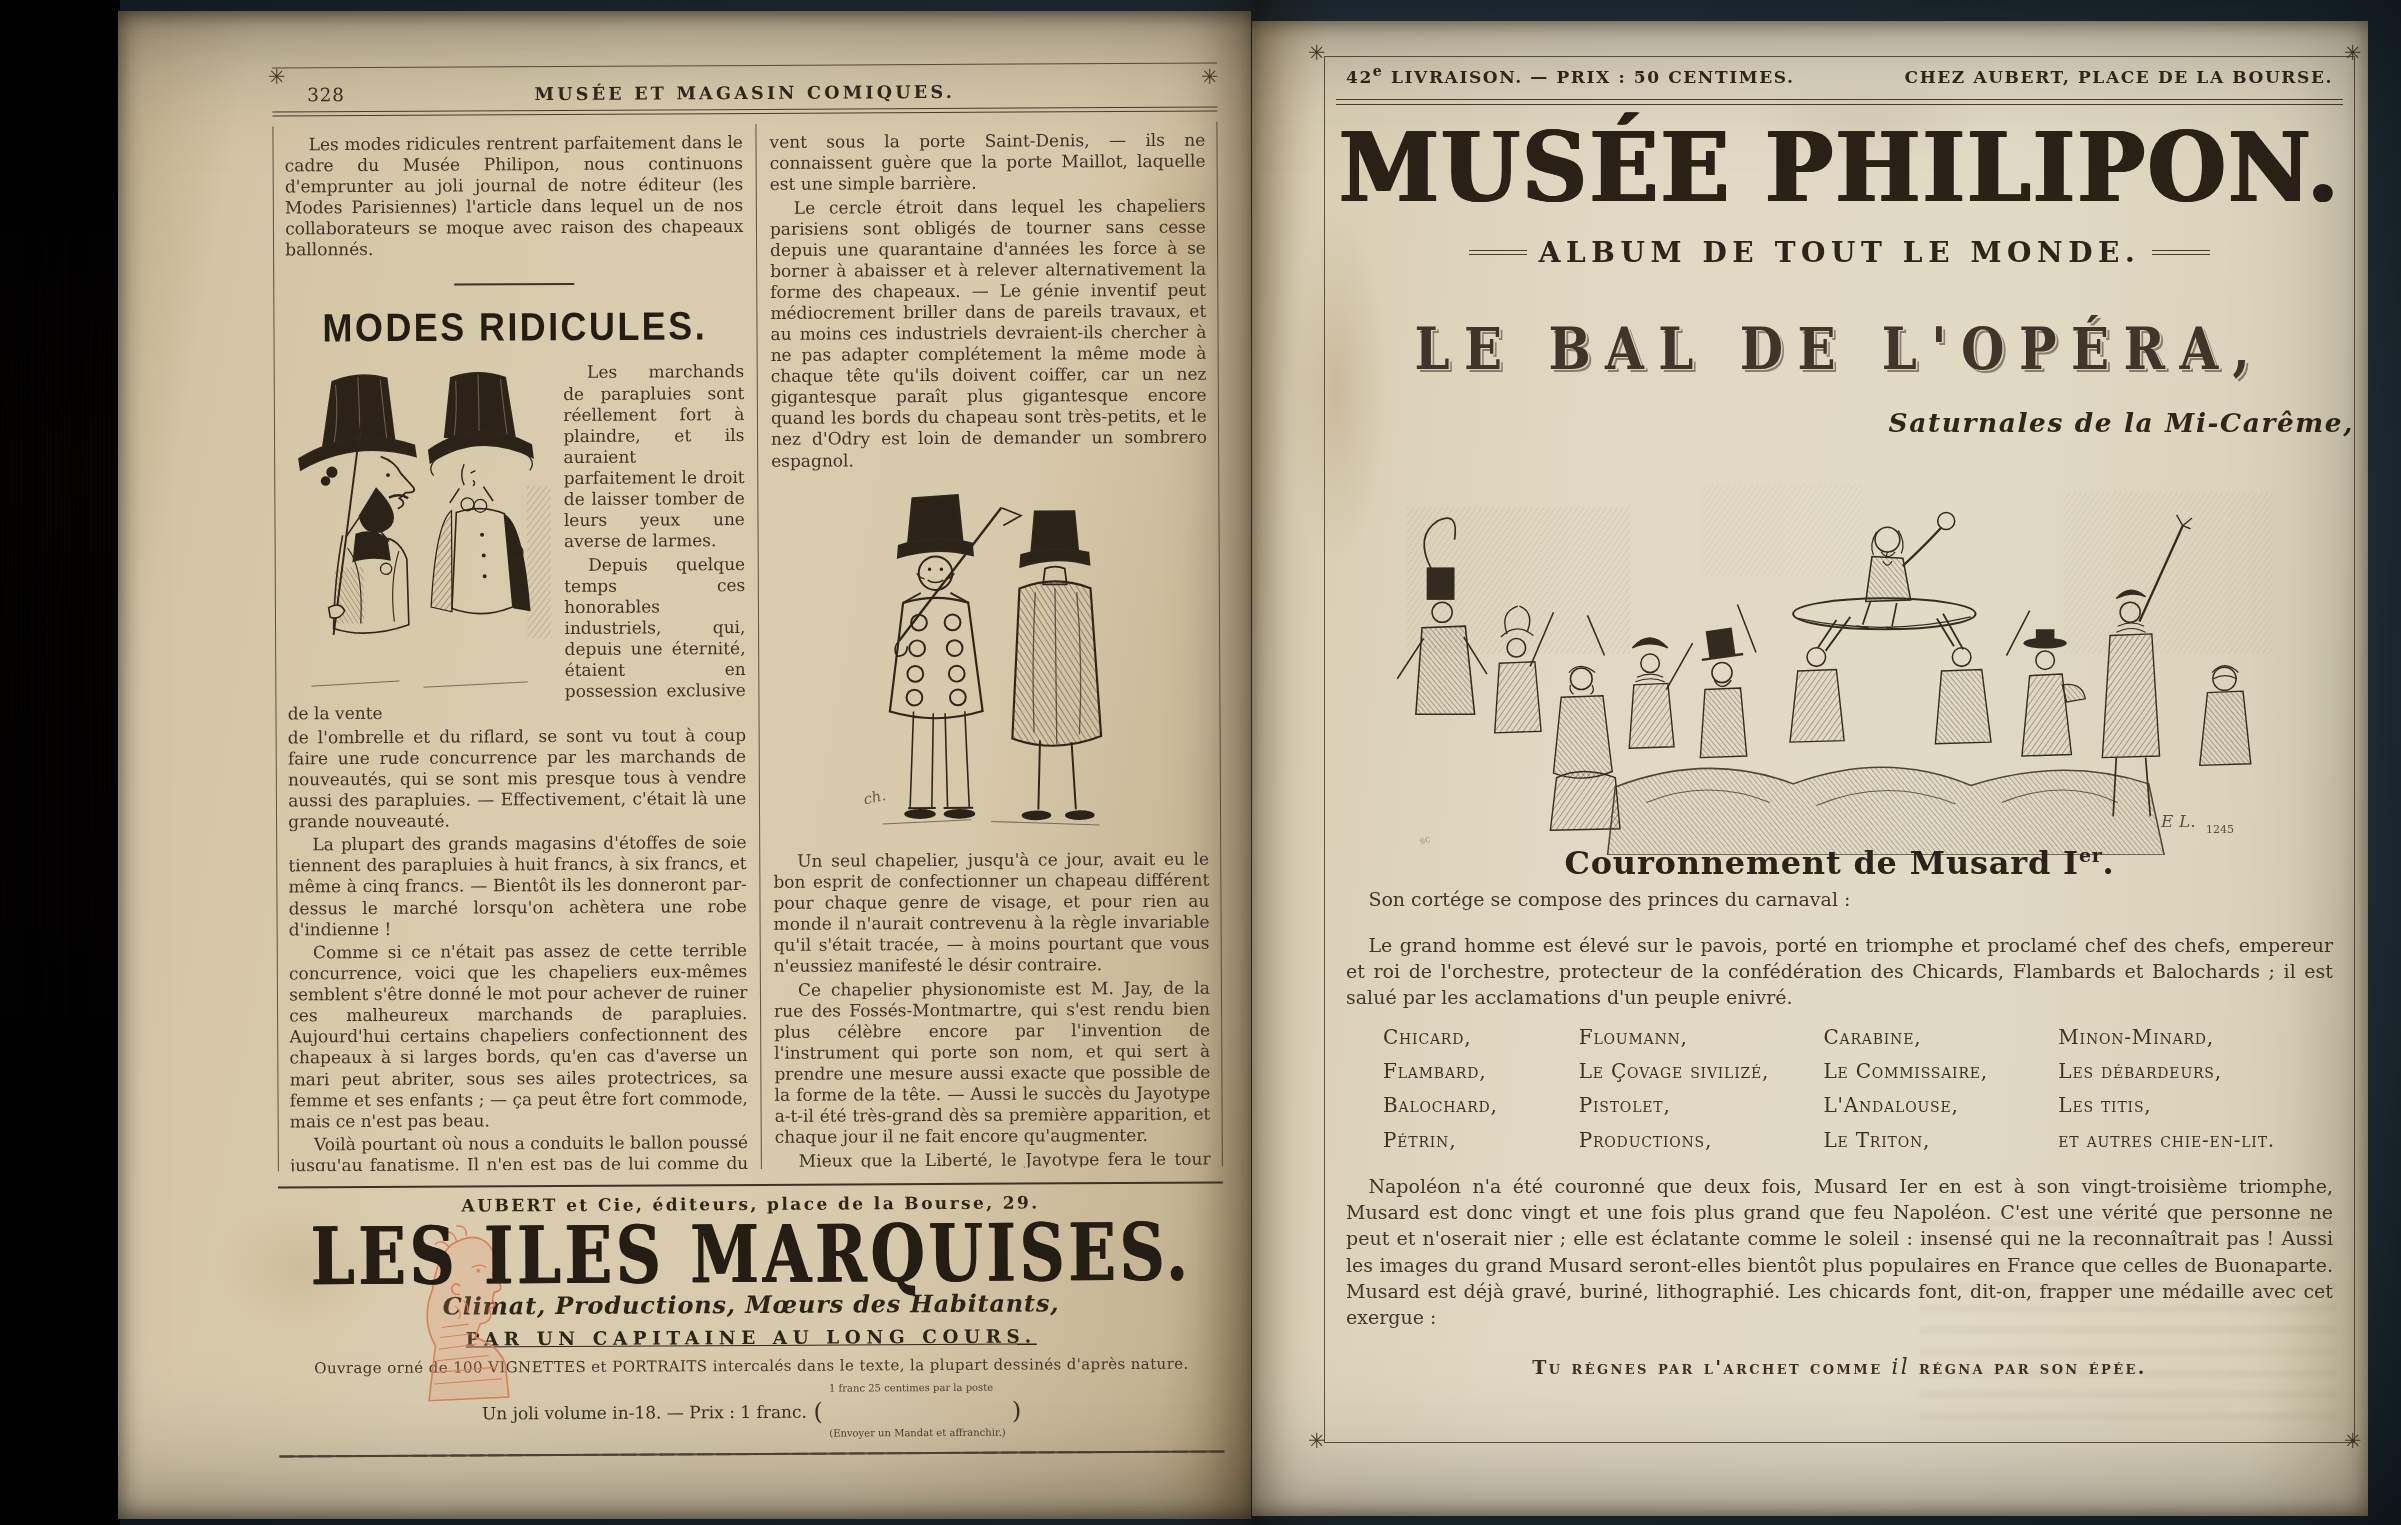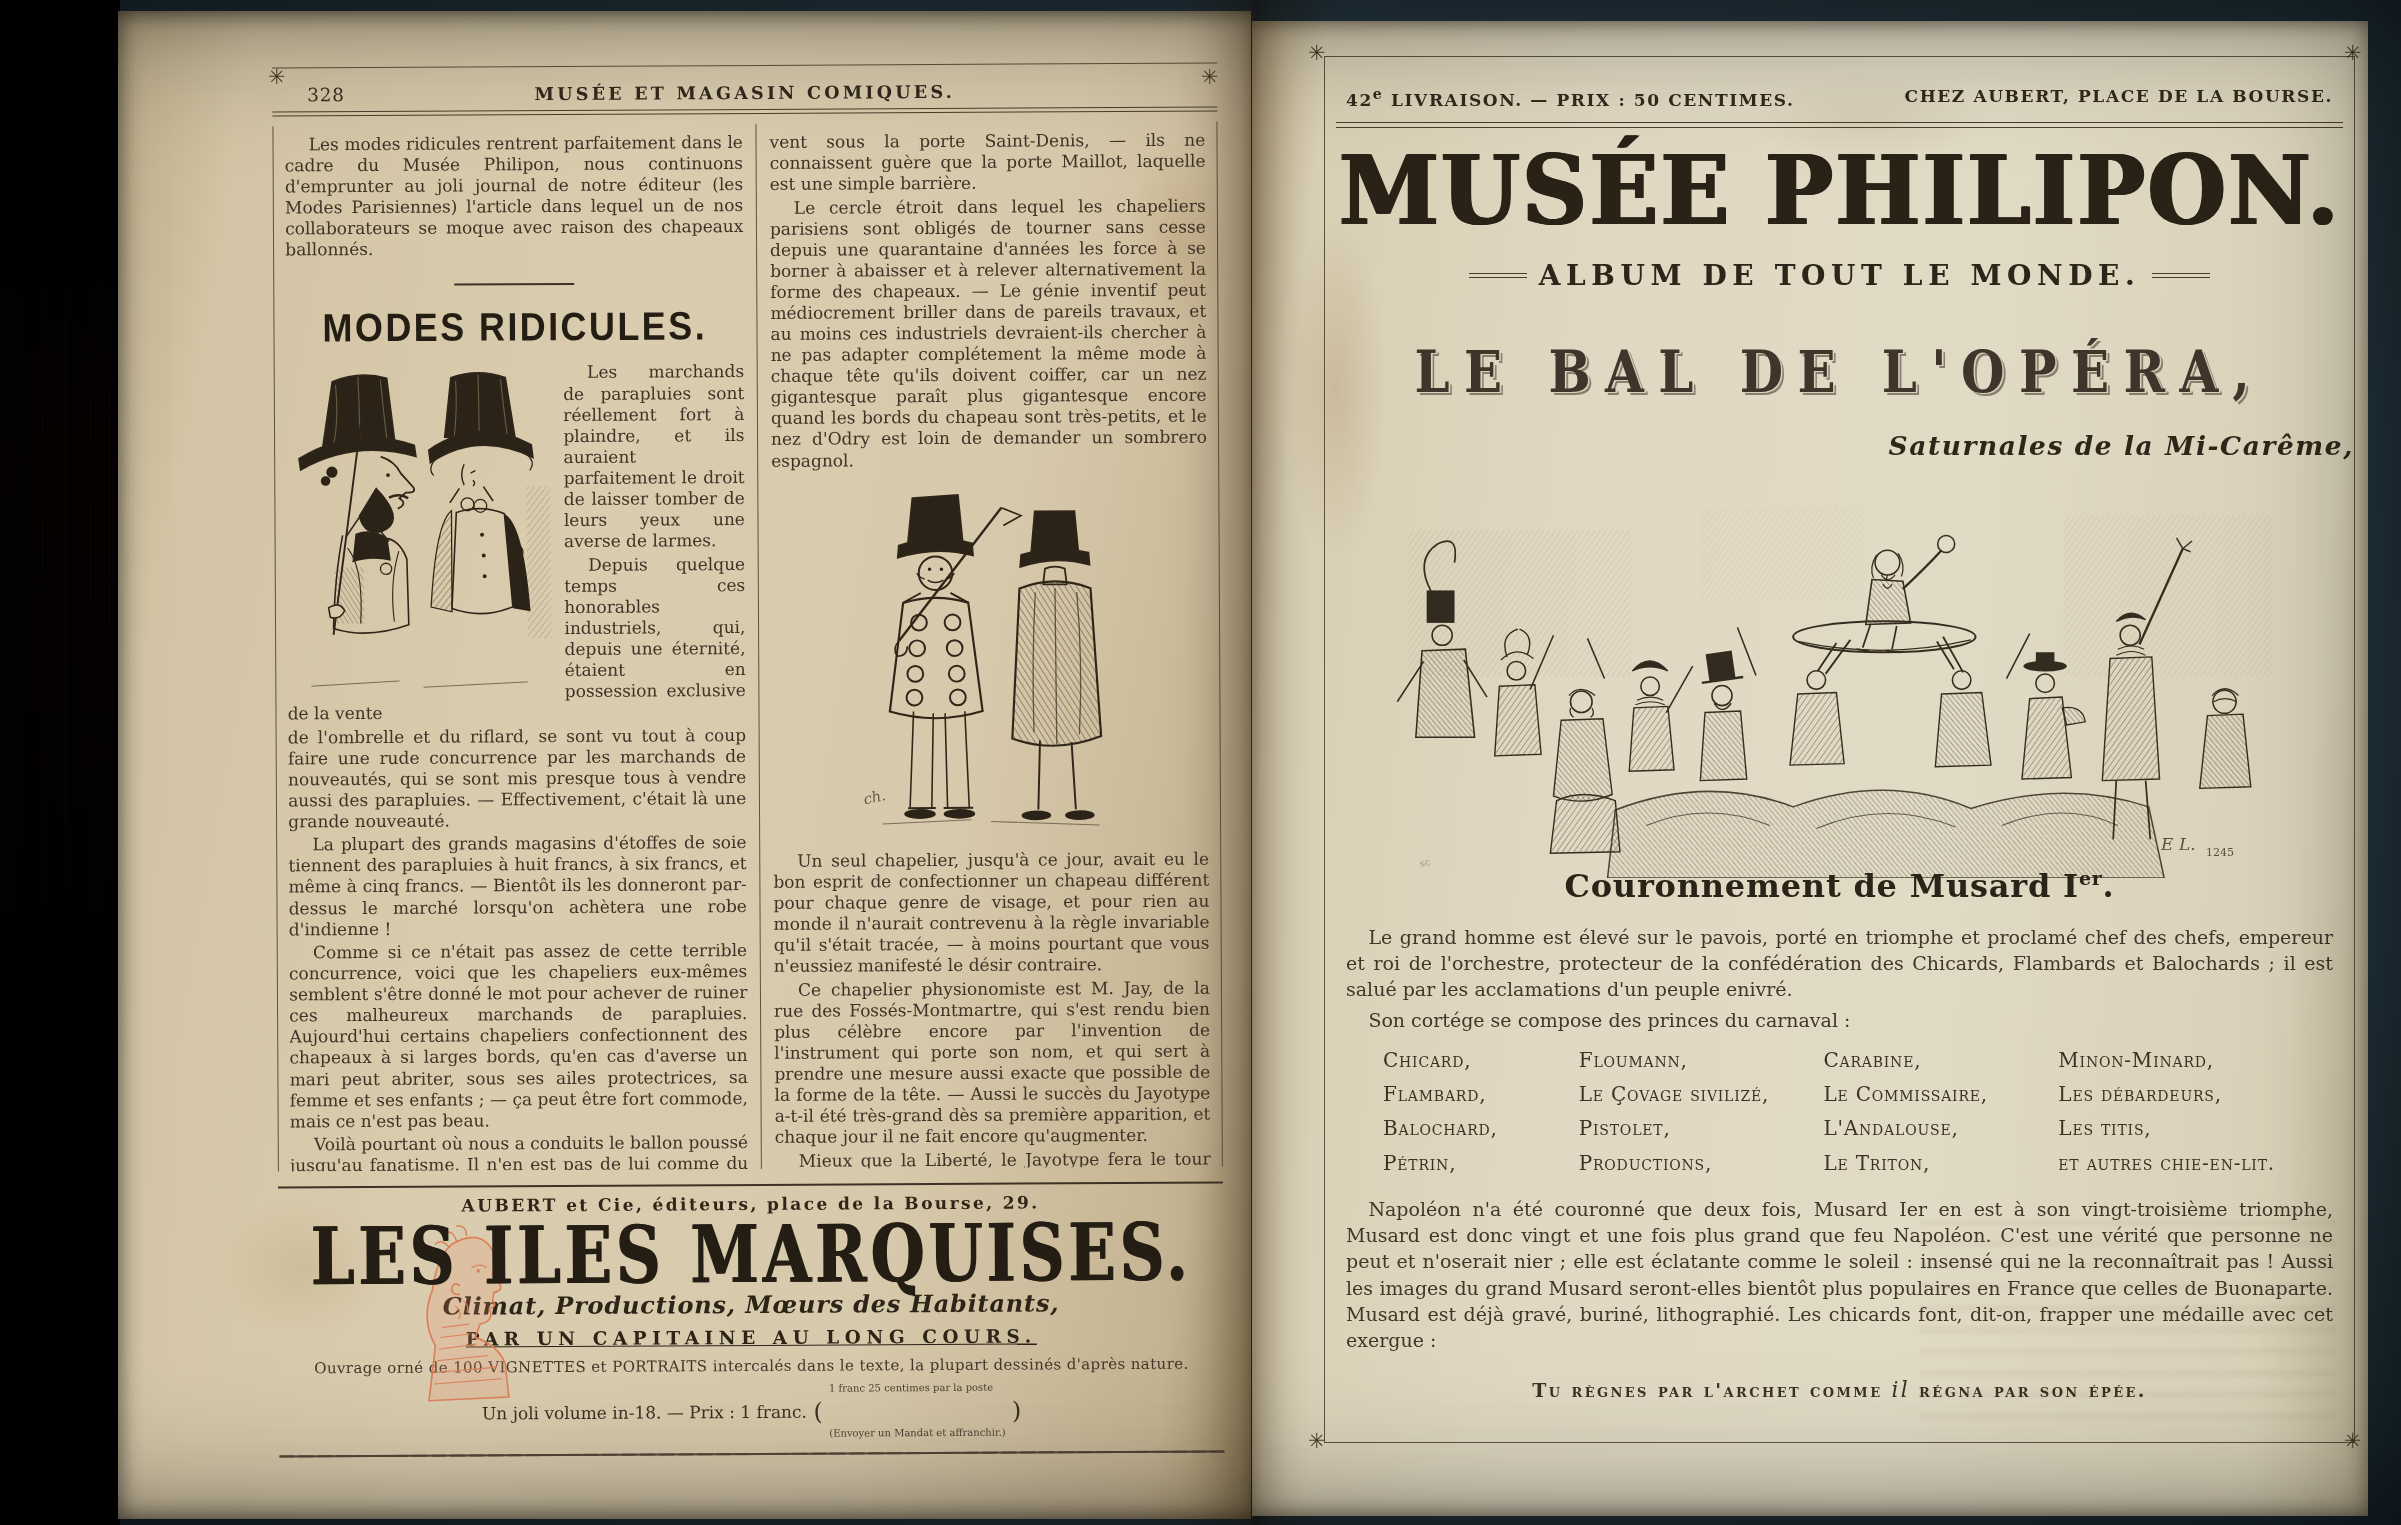--- a/index.html
+++ b/index.html
@@ -61,22 +61,22 @@
   .ad-desc{font-size:15px;color:#42372a;margin-top:9.6px;letter-spacing:0.4px;}
   .ad-price-row{margin-top:8px;font-size:17px;color:#3a3124;display:flex;justify-content:center;align-items:center;gap:6.4px;}
   .ad-price-notes{display:inline-flex;flex-direction:column;font-size:10px;line-height:1.25;text-align:left;color:#4a3f30;gap:32px;}
   .ad-paren{font-size:24px;}
   .ad-botrule{height:1.3px;background:#3c3226;margin-top:12.8px;opacity:.85;
     background-image:linear-gradient(90deg,#3c3226 80%,transparent 80%);background-size:19px 1.6px;}
   .redhead-svg{position:absolute;left:126px;top:34px;width:126px;height:191px;}
   
   .rp-frame{position:absolute;left:72px;top:35px;width:1029px;height:1385px;
     border:1.3px solid rgba(64,52,35,.8);overflow:hidden;}
-  .rp-header{display:flex;justify-content:space-between;padding:0 21px;margin-top:29px;
-    font-size:17px;font-weight:bold;letter-spacing:1.6px;color:#33291c;}
+  .rp-header{display:flex;justify-content:space-between;padding:0 21px;margin-top:6px;
+    font-size:17px;font-weight:bold;letter-spacing:1.6px;color:#33291c;align-items:flex-end;}
   .rp-headrule{margin:12.8px 11.2px 0 11.2px;}
   .masthead{text-align:center;font-size:90px;font-weight:bold;letter-spacing:2.4px;color:#2a2117;
     margin-top:17.6px;line-height:1;transform:scaleY(1.07);
     text-shadow:2px 0 0 currentColor,-0.8px 0 0 currentColor;}
   .album-row{display:flex;align-items:center;justify-content:center;gap:11.2px;margin-top:24px;padding:0 144px;}
   .album-rules{flex:1;}
   .album-text{font-size:28px;font-weight:bold;letter-spacing:5.6px;color:#2e251a;white-space:nowrap;}
   .bal-title{text-align:center;font-size:50px;font-weight:bold;letter-spacing:14.4px;color:#3f352a;
     margin-top:50px;transform:scaleY(1.15);
     text-shadow:1.6px 1.6px 0 #d8d0ba, 3.2px 3.2px 0 rgba(63,53,42,.55);}
@@ -401,22 +401,22 @@
         </g>
         <text x="1006" y="484" font-size="22" font-style="italic" fill="#463b2b" opacity=".85">E L.</text>
         <text x="48" y="506" font-size="13" fill="#5a4c38" opacity=".45" transform="rotate(-14 48 506)">sc</text>
       </svg>
 
       <div class="plate-number">1245</div>
       <div class="rp-caption">
         <span>Couronnement de Musard I</span><sup>er</sup><span>.</span>
       </div>
 
+      <p class="rt cortege">Son cortége se compose des princes du carnaval :</p>
       <p class="rt rt-first">Le grand homme est élevé sur le pavois, porté en triomphe et proclamé chef des chefs, empereur et roi de l'orchestre, protecteur de la confédération des Chicards, Flambards et Balochards ; il est salué par les acclamations d'un peuple enivré.</p>
-      <p class="rt cortege">Son cortége se compose des princes du carnaval :</p>
 
       <div class="princes">
         <span>Chicard,</span>
         <span>Floumann,</span>
         <span>Carabine,</span>
         <span>Minon-Minard,</span>
         <span>Flambard,</span>
         <span>Le Çovage sivilizé,</span>
         <span>Le Commissaire,</span>
         <span>Les débardeurs,</span>

